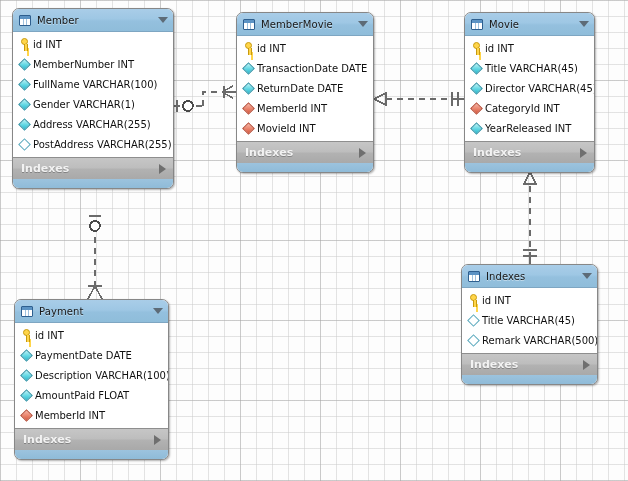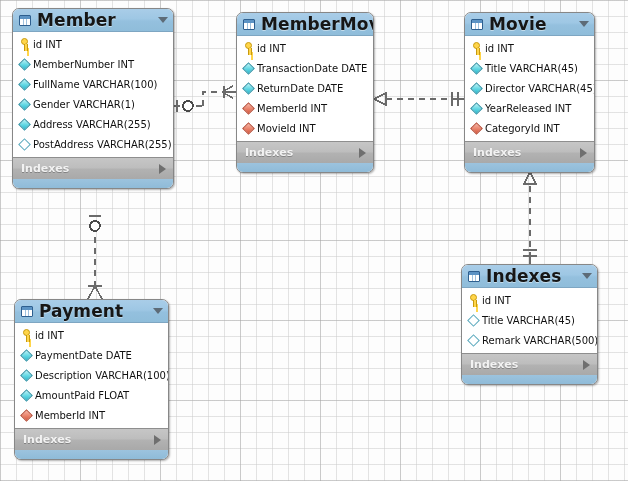--- a/index.html
+++ b/index.html
@@ -43,21 +43,21 @@
     box-sizing:border-box;position:relative;
   }
   .tbl-icon::before{
     content:"";position:absolute;left:0;right:0;top:0;height:3px;background:#5c93c4;
   }
   .tbl-icon::after{
     content:"";position:absolute;left:3px;top:3px;bottom:0;width:1px;background:#9fc2de;
     box-shadow:3px 0 0 0 #9fc2de;
   }
   .tbl-title{
-    font-size:17px;font-weight:bold;color:#161616;
+    font-size:10px;font-weight:normal;color:#161616;
     letter-spacing:.1px;white-space:nowrap;flex:1 1 auto;
     text-shadow:0 1px 0 rgba(255,255,255,.45);
   }
   .caret-down{
     width:0;height:0;flex:0 0 auto;
     border-left:5px solid transparent;border-right:5px solid transparent;
     border-top:6px solid #5d6b77;
     margin-left:6px;
   }
 
@@ -241,27 +241,27 @@
           </div>
           <div class="col">
             <span class="gem cyan"></span>
             <span class="col-name">Title VARCHAR(45)</span>
           </div>
           <div class="col">
             <span class="gem cyan"></span>
             <span class="col-name">Director VARCHAR(45)</span>
           </div>
           <div class="col">
-            <span class="gem cyan"></span>
-            <span class="col-name">YearReleased INT</span>
-          </div>
-          <div class="col">
             <span class="gem red"></span>
             <span class="col-name">CategoryId INT</span>
           </div>
+          <div class="col">
+            <span class="gem cyan"></span>
+            <span class="col-name">YearReleased INT</span>
+          </div>
         </div>
         <div class="idx">
           <span class="idx-label">Indexes</span>
           <span class="caret-right"></span>
         </div>
         <div class="foot"></div>
       </div>
       <div class="tbl" style="left: 461px; top: 264px; width: 137px;">
         <div class="tbl-head">
           <span class="tbl-icon"></span>

